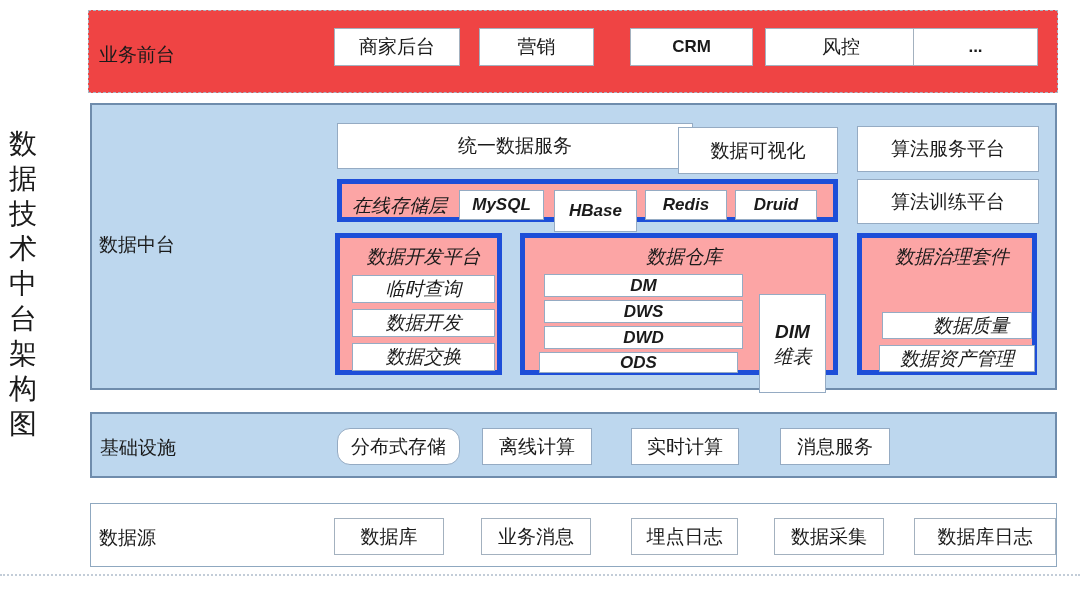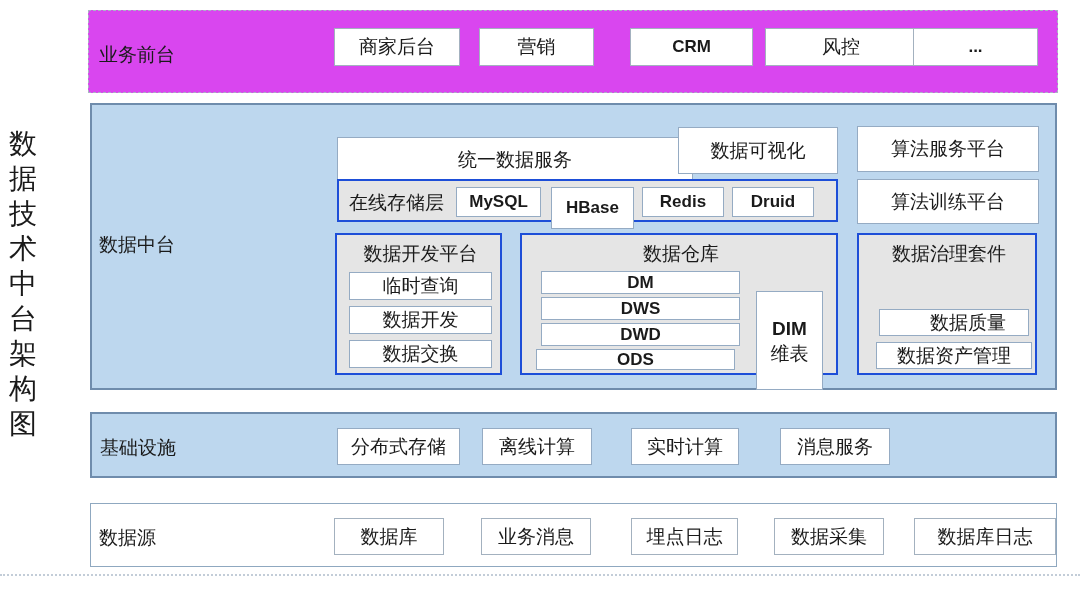--- a/index.html
+++ b/index.html
@@ -9,39 +9,39 @@
     color:#1a1a1a;overflow:hidden;
   }
   .abs{position:absolute;box-sizing:border-box;}
   
   .vtitle{
     left:6px;top:126px;width:34px;
     font-size:28px;line-height:35px;text-align:center;
     word-break:break-all;letter-spacing:0;
   }
   
-  .sec-front{left:88px;top:10px;width:970px;height:83px;background:#d946ef;border:1px dashed #a8b5c2;}
+  .sec-front{left:88px;top:10px;width:970px;height:83px;background:#ef4444;border:1px dashed #a8b5c2;}
   
   .sec-blue{background:#bdd7ee;border:2px solid #6f8cac;}
   .sec-middle{left:90px;top:103px;width:967px;height:287px;}
   .sec-infra{left:90px;top:412px;width:967px;height:66px;}
   
   .sec-source{left:90px;top:503px;width:967px;height:64px;background:#fff;border:1px solid #8fa8c0;}
   
   .sec-label{font-size:19px;white-space:nowrap;}
   
   .box{
     background:#fff;border:1px solid #95abc3;
     display:flex;align-items:center;justify-content:center;
     font-size:19px;white-space:nowrap;
   }
   .sec-front .box,.sec-source .box{border-color:#a3b1bf;}
   .en{font-family:"Liberation Sans","DejaVu Sans",sans-serif;font-weight:600;font-size:17px;}
   
-  .panel{background:#e5e5e5;border:2px solid #1d4ed8;}
+  .panel{background:#fca5a5;border:5px solid #1d4ed8;font-style:italic;}
   .panel-title{font-size:19px;text-align:center;white-space:nowrap;}
   .dim-box{flex-direction:column;line-height:25px;}
   .dot-rule{left:0;top:574px;width:1080px;height:0;border-top:2px dotted #c3cdd8;}
 </style>
 </head>
 <body>
 
 <div class="abs vtitle">数据技术中台架构图</div>
 
 <div class="abs sec-front">
@@ -49,21 +49,21 @@
   <div class="abs box" style="left:245px;top:17px;width:126px;height:38px;">商家后台</div>
   <div class="abs box" style="left:390px;top:17px;width:115px;height:38px;">营销</div>
   <div class="abs box en" style="left:541px;top:17px;width:123px;height:38px;">CRM</div>
   <div class="abs box" style="left:676px;top:17px;width:152px;height:38px;">风控</div>
   <div class="abs box en" style="left:824px;top:17px;width:125px;height:38px;">...</div>
 </div>
 
 <div class="abs sec-blue sec-middle">
   <div class="abs sec-label" style="left:7px;top:127px;">数据中台</div>
 
-  <div class="abs box" style="left:245px;top:32px;width:356px;height:46px;">统一数据服务</div>
+  <div class="abs box" style="left:245px;top:18px;width:356px;height:46px;">统一数据服务</div>
   <div class="abs box" style="left:586px;top:22px;width:160px;height:47px;">数据可视化</div>
   <div class="abs box" style="left:765px;top:21px;width:182px;height:46px;">算法服务平台</div>
 
   <div class="abs panel" style="left:245px;top:74px;width:501px;height:43px;">
     <div class="abs sec-label" style="left:10px;top:9px;">在线存储层</div>
     <div class="abs box en" style="left:117px;top:6px;width:85px;height:30px;">MySQL</div>
     <div class="abs box en" style="left:212px;top:6px;width:83px;height:42px;">HBase</div>
     <div class="abs box en" style="left:303px;top:6px;width:82px;height:30px;">Redis</div>
     <div class="abs box en" style="left:393px;top:6px;width:82px;height:30px;">Druid</div>
   </div>
@@ -90,21 +90,21 @@
 
   <div class="abs panel" style="left:765px;top:128px;width:180px;height:142px;">
     <div class="abs panel-title" style="left:0;top:6px;width:180px;">数据治理套件</div>
     <div class="abs box" style="left:20px;top:74px;width:150px;height:27px;padding-left:28px;">数据质量</div>
     <div class="abs box" style="left:17px;top:107px;width:156px;height:27px;">数据资产管理</div>
   </div>
 </div>
 
 <div class="abs sec-blue sec-infra">
   <div class="abs sec-label" style="left:8px;top:21px;">基础设施</div>
-  <div class="abs box" style="left:245px;top:14px;width:123px;height:37px;">分布式存储</div>
+  <div class="abs box" style="left:245px;top:14px;width:123px;height:37px;border-radius:13px;">分布式存储</div>
   <div class="abs box" style="left:390px;top:14px;width:110px;height:37px;">离线计算</div>
   <div class="abs box" style="left:539px;top:14px;width:108px;height:37px;">实时计算</div>
   <div class="abs box" style="left:688px;top:14px;width:110px;height:37px;">消息服务</div>
 </div>
 
 <div class="abs sec-source">
   <div class="abs sec-label" style="left:8px;top:21px;">数据源</div>
   <div class="abs box" style="left:243px;top:14px;width:110px;height:37px;">数据库</div>
   <div class="abs box" style="left:390px;top:14px;width:110px;height:37px;">业务消息</div>
   <div class="abs box" style="left:540px;top:14px;width:107px;height:37px;">埋点日志</div>

